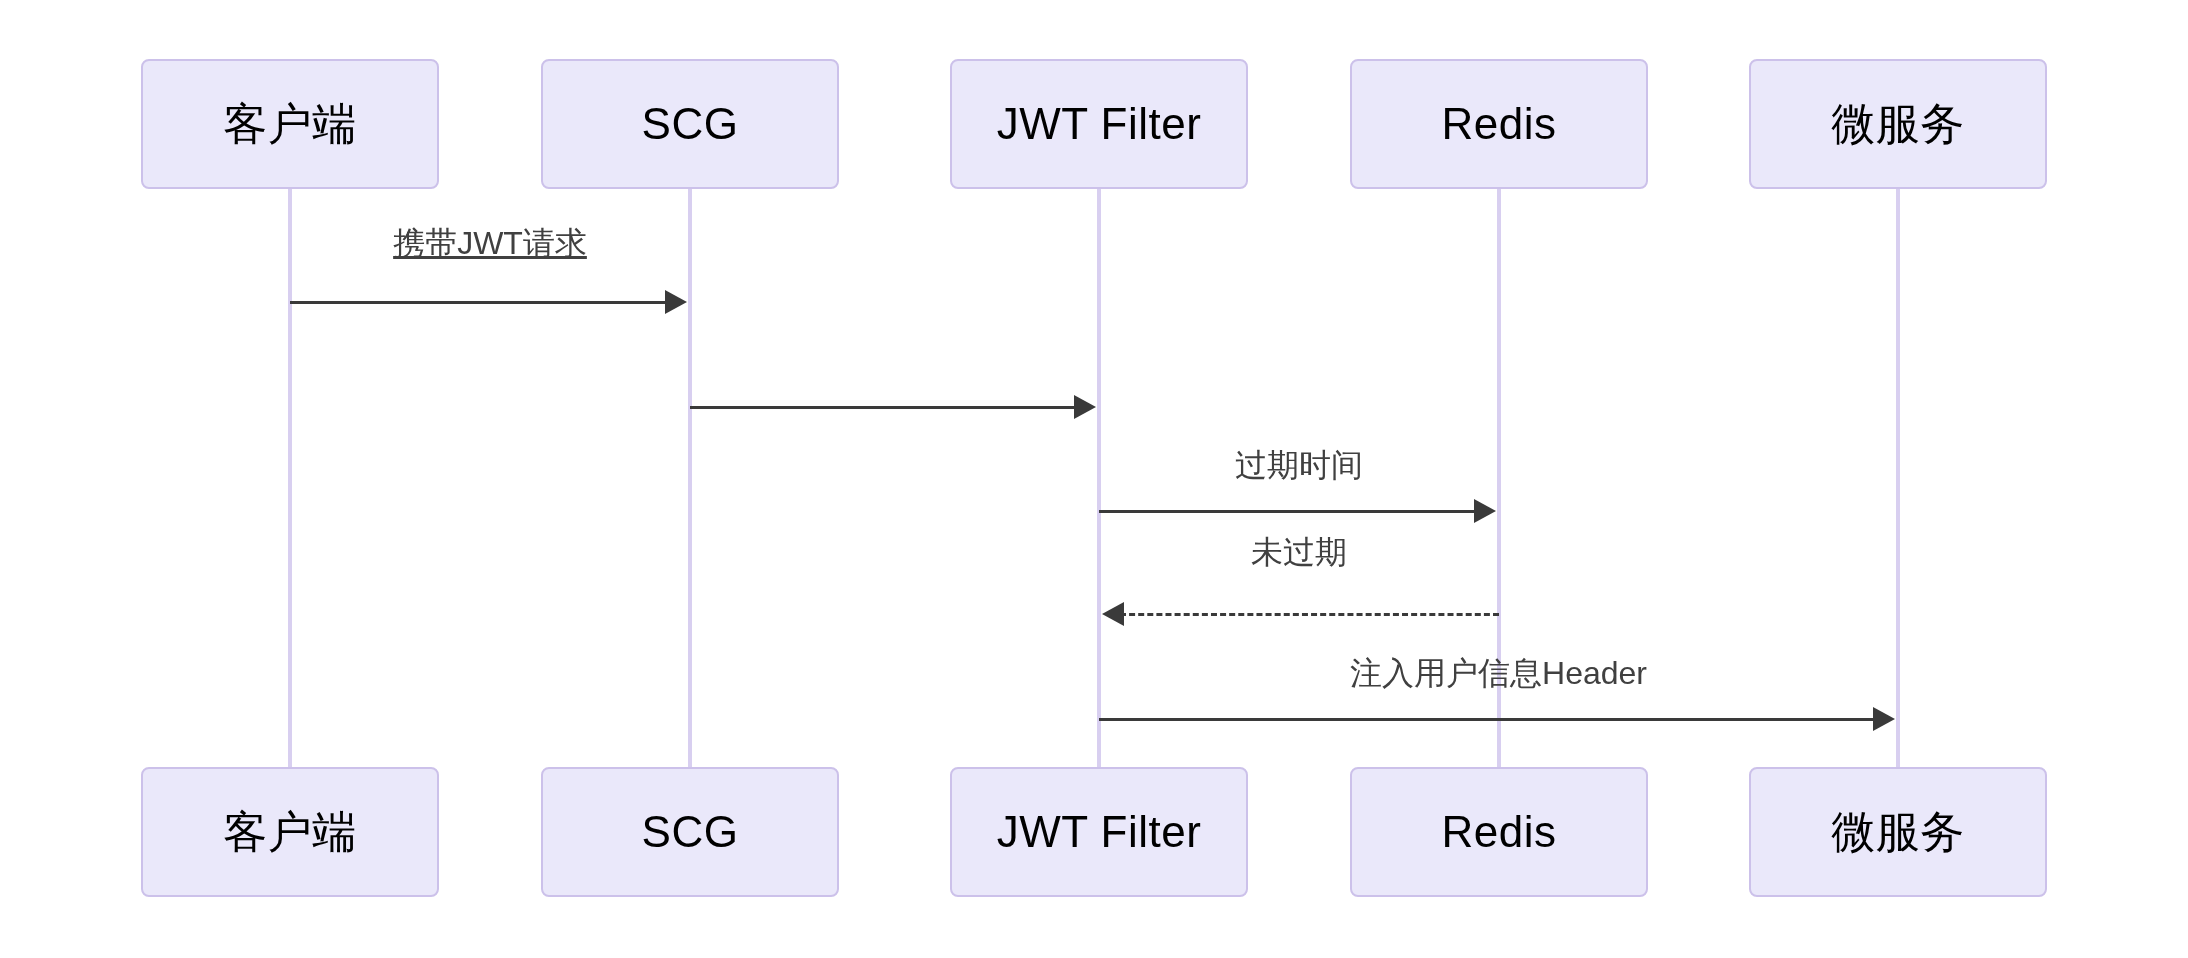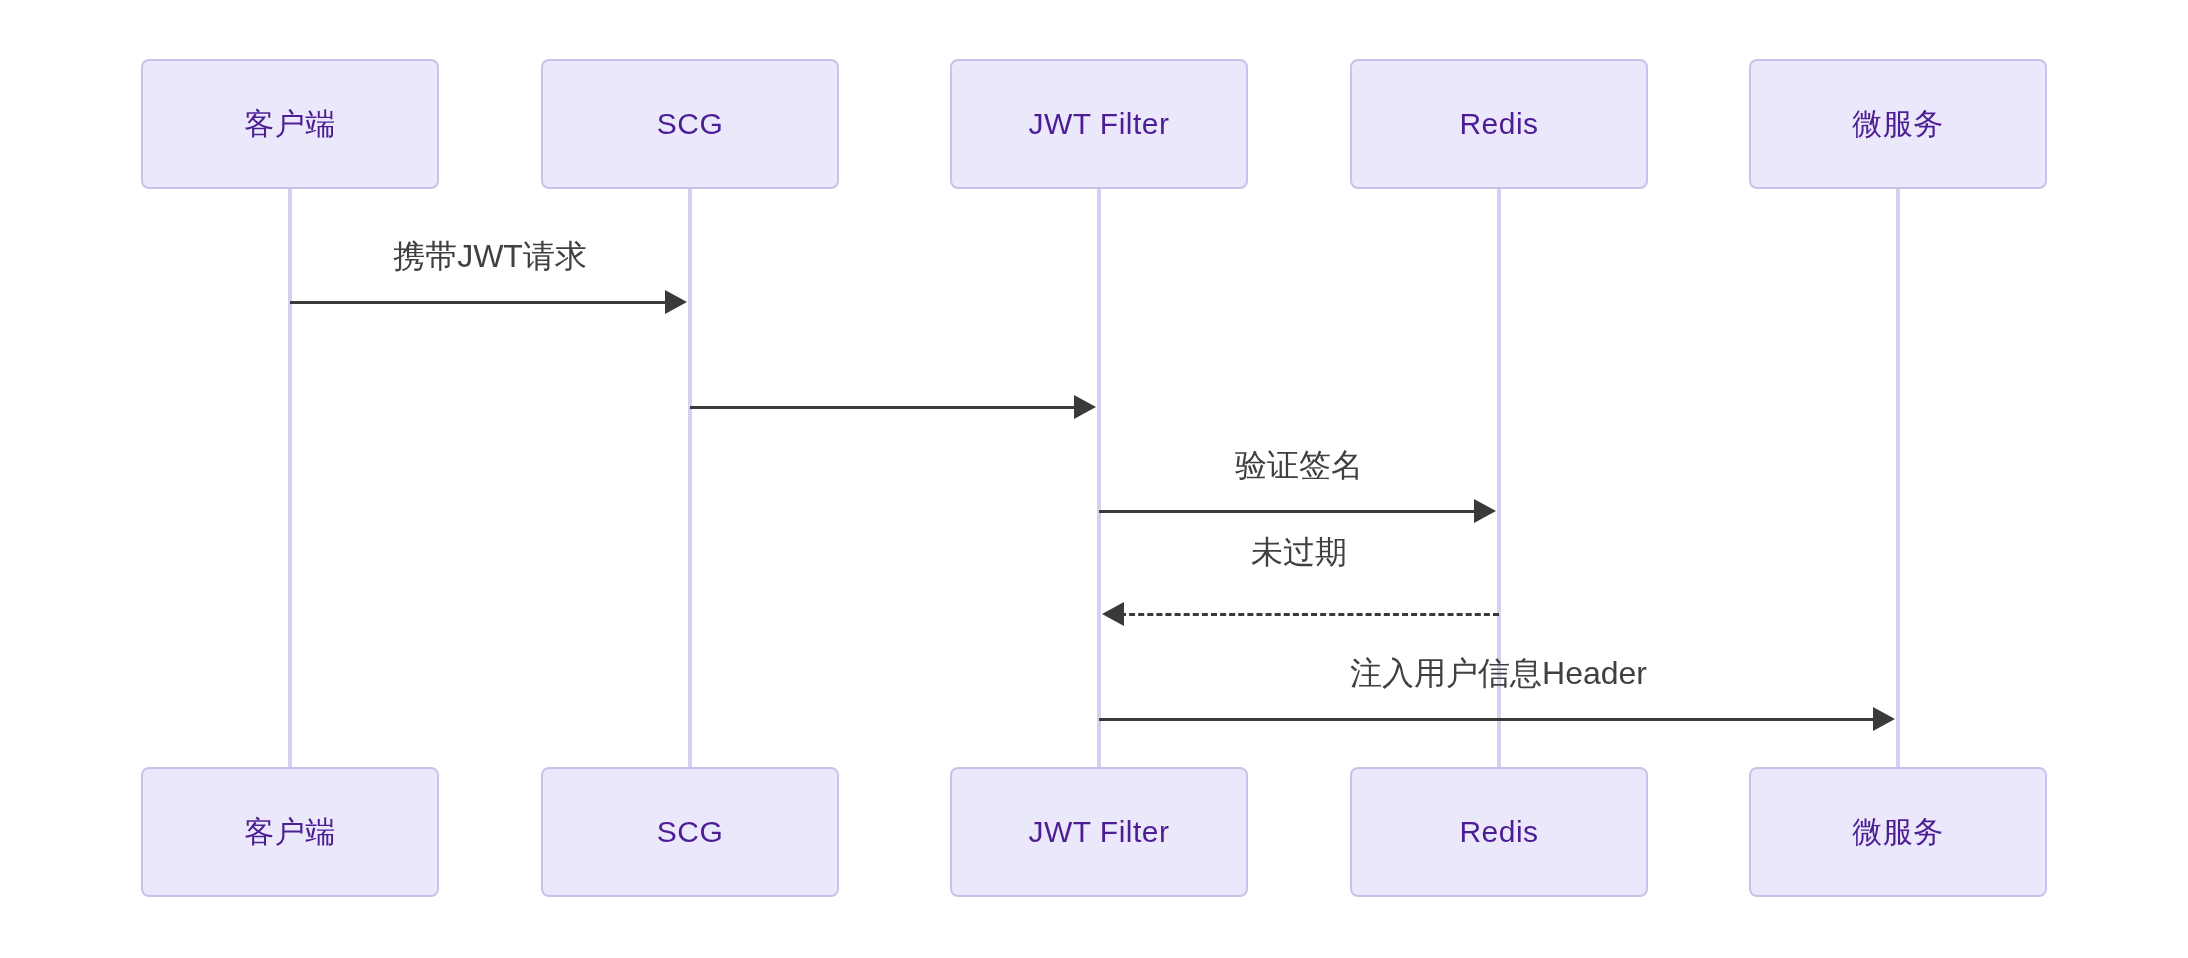--- a/index.html
+++ b/index.html
@@ -15,22 +15,22 @@
     position: absolute;
     box-sizing: border-box;
     background: #EAE8FA;
     border: 2.5px solid #CCC1EA;
     border-radius: 8px;
     display: flex;
     align-items: center;
     justify-content: center;
   }
   .actor-label {
-    font-size: 30px;
-    color: #4c1d95;
+    font-size: 44px;
+    color: #000000;
     letter-spacing: 0.5px;
     white-space: nowrap;
   }
   .lifeline {
     position: absolute;
     background: #D8CFF0;
   }
   .msg-line {
     position: absolute;
     height: 0;
@@ -93,25 +93,25 @@
       <span class="actor-label">Redis</span>
     </div>
     <div class="actor-box" style="left: 1749px; top: 59px; width: 298px; height: 130px;">
       <span class="actor-label">微服务</span>
     </div>
     <div class="actor-box" style="left: 1749px; top: 767px; width: 298px; height: 130px;">
       <span class="actor-label">微服务</span>
     </div>
     <div class="msg-line" style="left: 290px; top: 300.5px; width: 379px;"></div>
     <div class="arrowhead right" style="left: 665px; top: 290px;"></div>
-    <div class="msg-label" style="left: 190px; top: 236px;">携带JWT请求</div>
+    <div class="msg-label" style="left: 190px; top: 223px; text-decoration: underline;">携带JWT请求</div>
     <div class="msg-line" style="left: 690px; top: 405.5px; width: 388px;"></div>
     <div class="arrowhead right" style="left: 1074px; top: 395px;"></div>
     <div class="msg-line" style="left: 1099px; top: 509.5px; width: 379px;"></div>
     <div class="arrowhead right" style="left: 1474px; top: 499px;"></div>
-    <div class="msg-label" style="left: 999px; top: 445px;">验证签名</div>
+    <div class="msg-label" style="left: 999px; top: 445px;">过期时间</div>
     <div class="msg-line dashed" style="left: 1120px; top: 612.5px; width: 379px;"></div>
     <div class="arrowhead left" style="left: 1102px; top: 602px;"></div>
     <div class="msg-label" style="left: 999px; top: 532px;">未过期</div>
     <div class="msg-line" style="left: 1099px; top: 717.5px; width: 778px;"></div>
     <div class="arrowhead right" style="left: 1873px; top: 707px;"></div>
     <div class="msg-label" style="left: 1198.5px; top: 653px;">注入用户信息Header</div>
   </div>
 
 </body></html>

